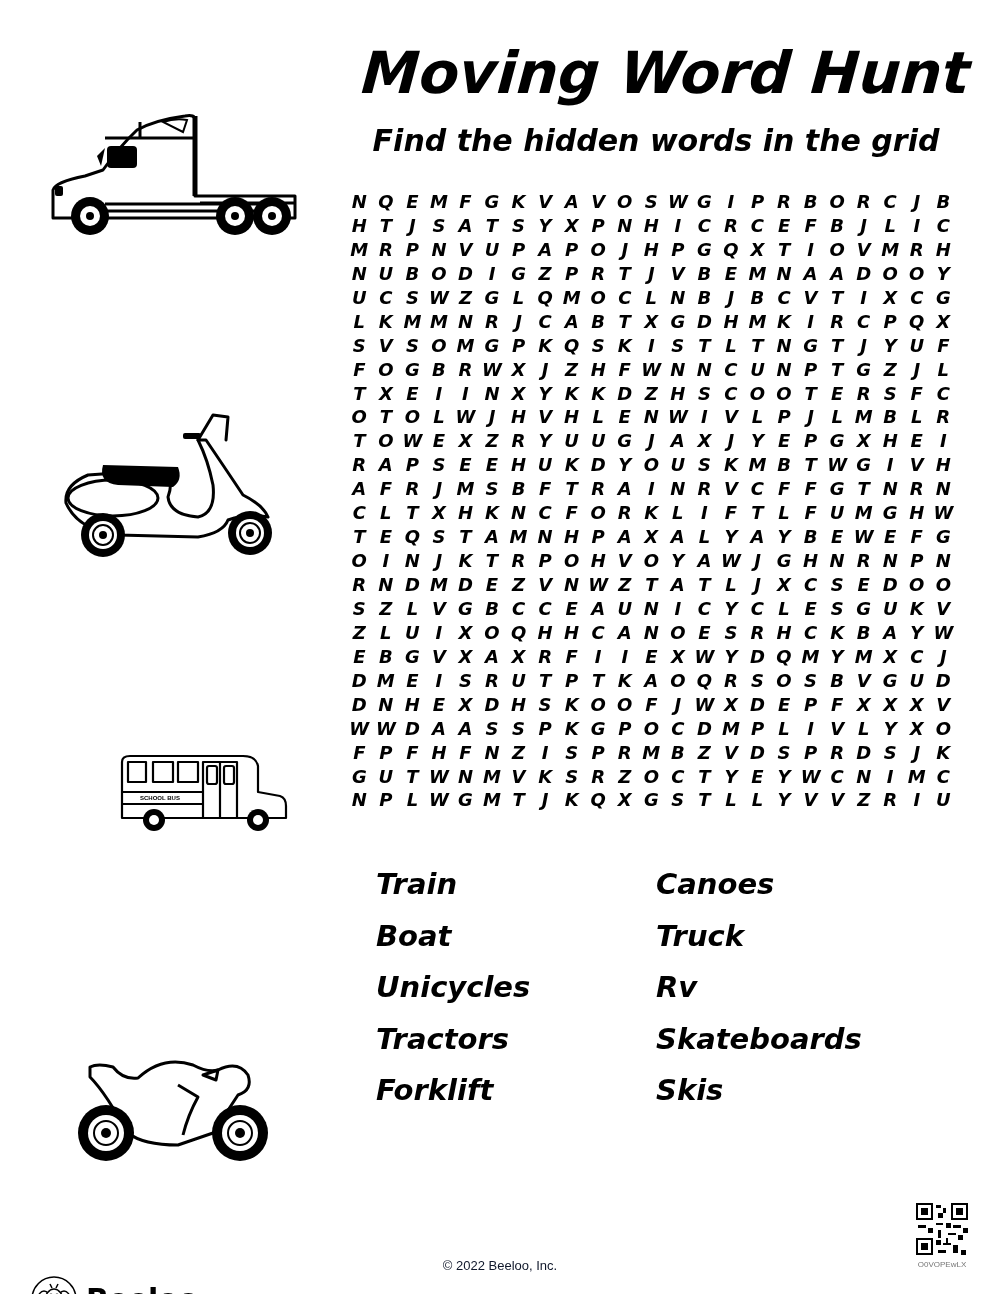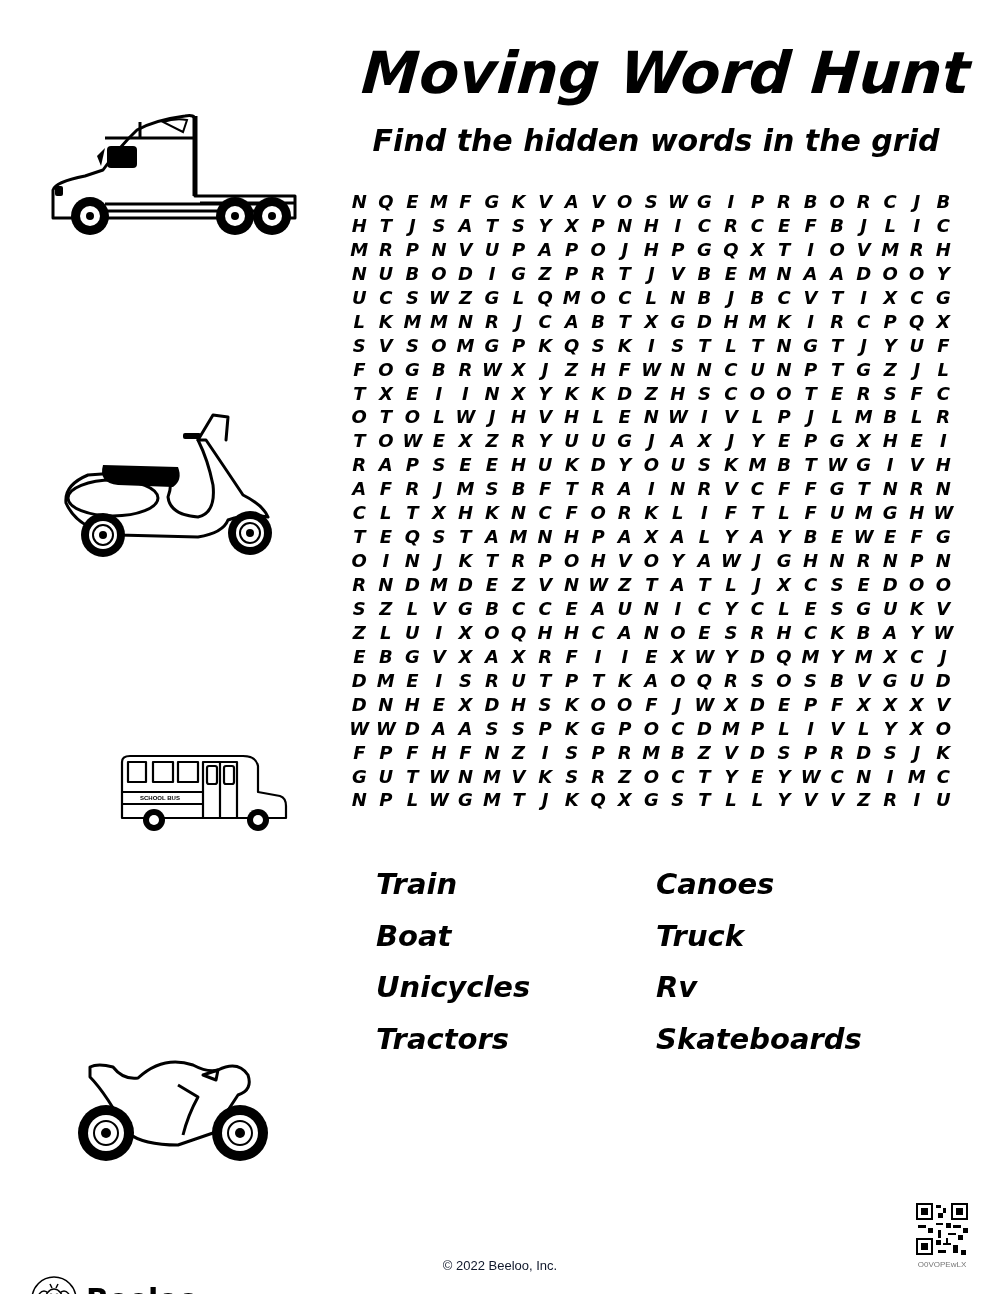--- a/index.html
+++ b/index.html
@@ -749,20 +749,22 @@
 
 <div class="words">
   <div class="word">Train</div>
   <div class="word">Canoes</div>
   <div class="word">Boat</div>
   <div class="word">Truck</div>
   <div class="word">Unicycles</div>
   <div class="word">Rv</div>
   <div class="word">Tractors</div>
   <div class="word">Skateboards</div>
+  <div class="word">Forklift</div>
+  <div class="word">Skis</div>
 </div>
 
 <div class="logo">
   <svg class="logo-mark" viewBox="0 0 48 48">
     <circle cx="24" cy="24" r="22" fill="#fff" stroke="#000" stroke-width="1.5"></circle>
     <ellipse cx="14" cy="24" rx="6" ry="8" fill="#fff" stroke="#000" stroke-width="1.5"></ellipse>
     <ellipse cx="34" cy="24" rx="6" ry="8" fill="#fff" stroke="#000" stroke-width="1.5"></ellipse>
     <ellipse cx="24" cy="26" rx="9" ry="12" fill="#fff" stroke="#000" stroke-width="1.5"></ellipse>
     <path d="M15 28 L33 28 L32 34 L16 34 Z" fill="#000"></path>
     <circle cx="21" cy="20" r="1.6" fill="#000"></circle>

